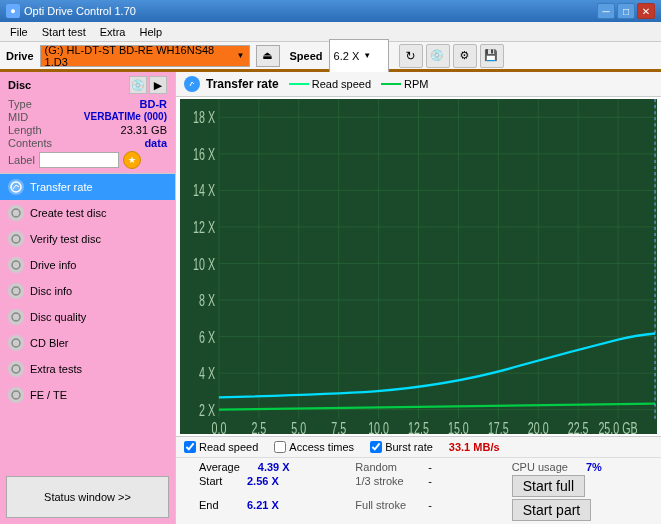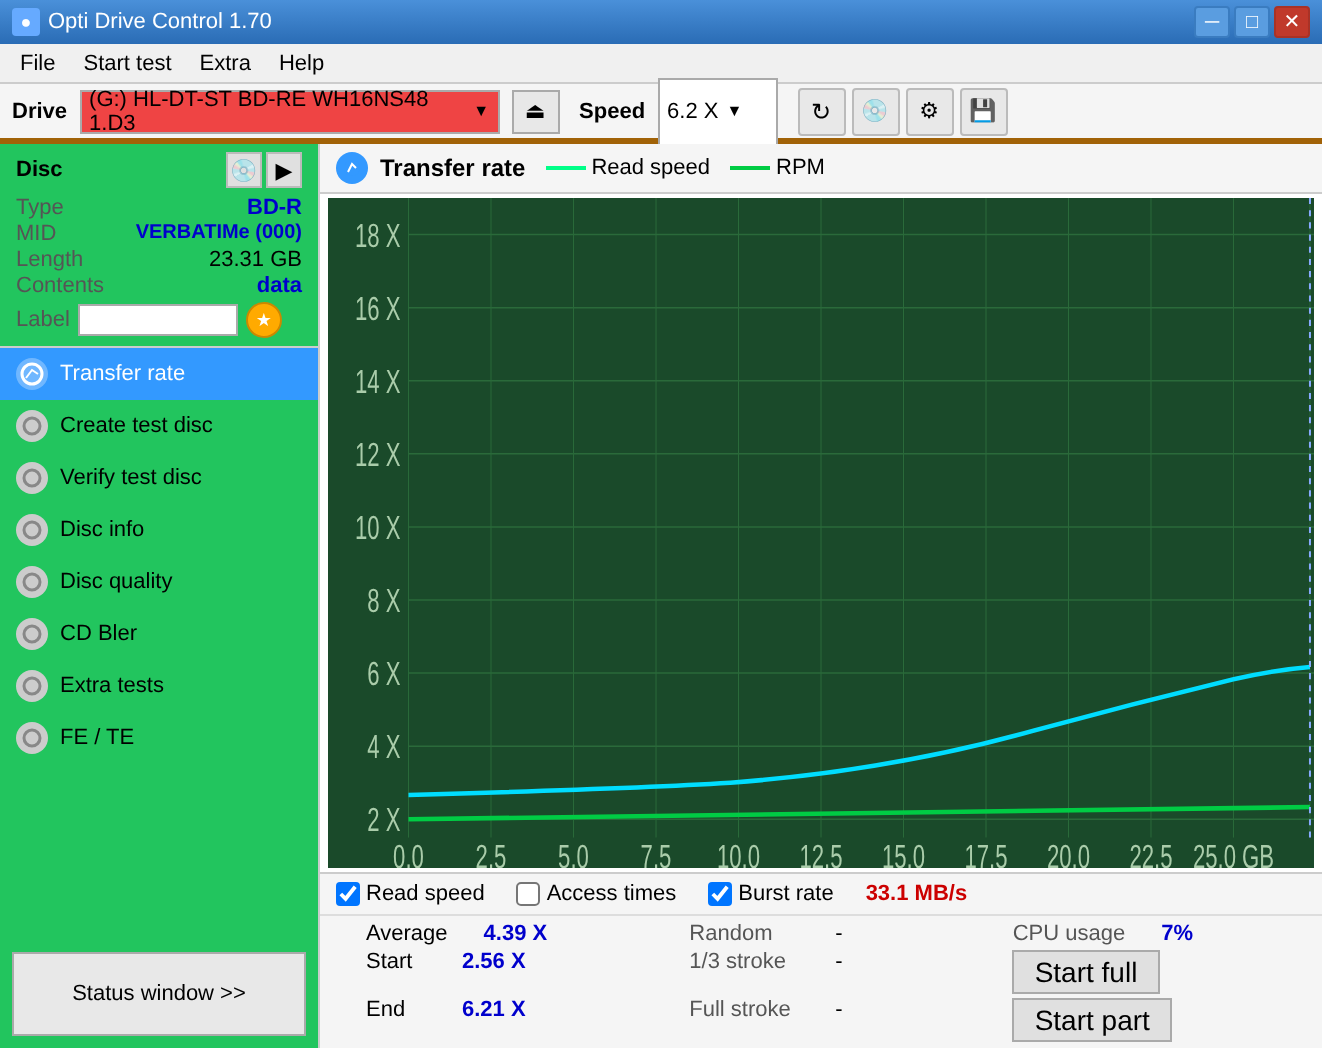--- a/index.html
+++ b/index.html
@@ -44,21 +44,21 @@
       height: 30px;
       display: flex;
       align-items: center;
       padding: 0 6px;
       border-bottom: 3px solid #a16207;
       gap: 6px;
     }
     .toolbar-label { font-size: 11px; font-weight: bold; }
     .drive-select {
       height: 22px;
-      background: #ef4444;
+      background: #f97316;
       border: 1px solid #aaa;
       padding: 0 4px;
       font-size: 11px;
       width: 210px;
       display: flex;
       align-items: center;
       cursor: pointer;
     }
     .drive-select-text { flex: 1; font-size: 11px; }
     .eject-btn {
@@ -92,22 +92,22 @@
     }
 
     
     .main-layout {
       display: flex;
       height: calc(524px - 22px - 20px - 30px);
     }
 
     
     .sidebar {
-      width: 160px;
-      background: #22c55e;
+      width: 176px;
+      background: #f9a8d4;
       border-right: 1px solid #ccc;
       display: flex;
       flex-direction: column;
     }
 
     
     .disc-panel {
       padding: 4px 8px;
       border-bottom: 1px solid #ccc;
     }
@@ -348,20 +348,28 @@
         </div>
         <span>Create test disc</span>
       </div>
       <div class="nav-item">
         <div class="nav-item-icon">
           <svg width="10" height="10" viewBox="0 0 10 10">
               <circle cx="5" cy="5" r="4" fill="none" stroke="#888" stroke-width="1.5"></circle>
             </svg>
         </div>
         <span>Verify test disc</span>
+      </div>
+      <div class="nav-item">
+        <div class="nav-item-icon">
+          <svg width="10" height="10" viewBox="0 0 10 10">
+              <circle cx="5" cy="5" r="4" fill="none" stroke="#888" stroke-width="1.5"></circle>
+            </svg>
+        </div>
+        <span>Drive info</span>
       </div>
       <div class="nav-item">
         <div class="nav-item-icon">
           <svg width="10" height="10" viewBox="0 0 10 10">
               <circle cx="5" cy="5" r="4" fill="none" stroke="#888" stroke-width="1.5"></circle>
             </svg>
         </div>
         <span>Disc info</span>
       </div>
       <div class="nav-item">

